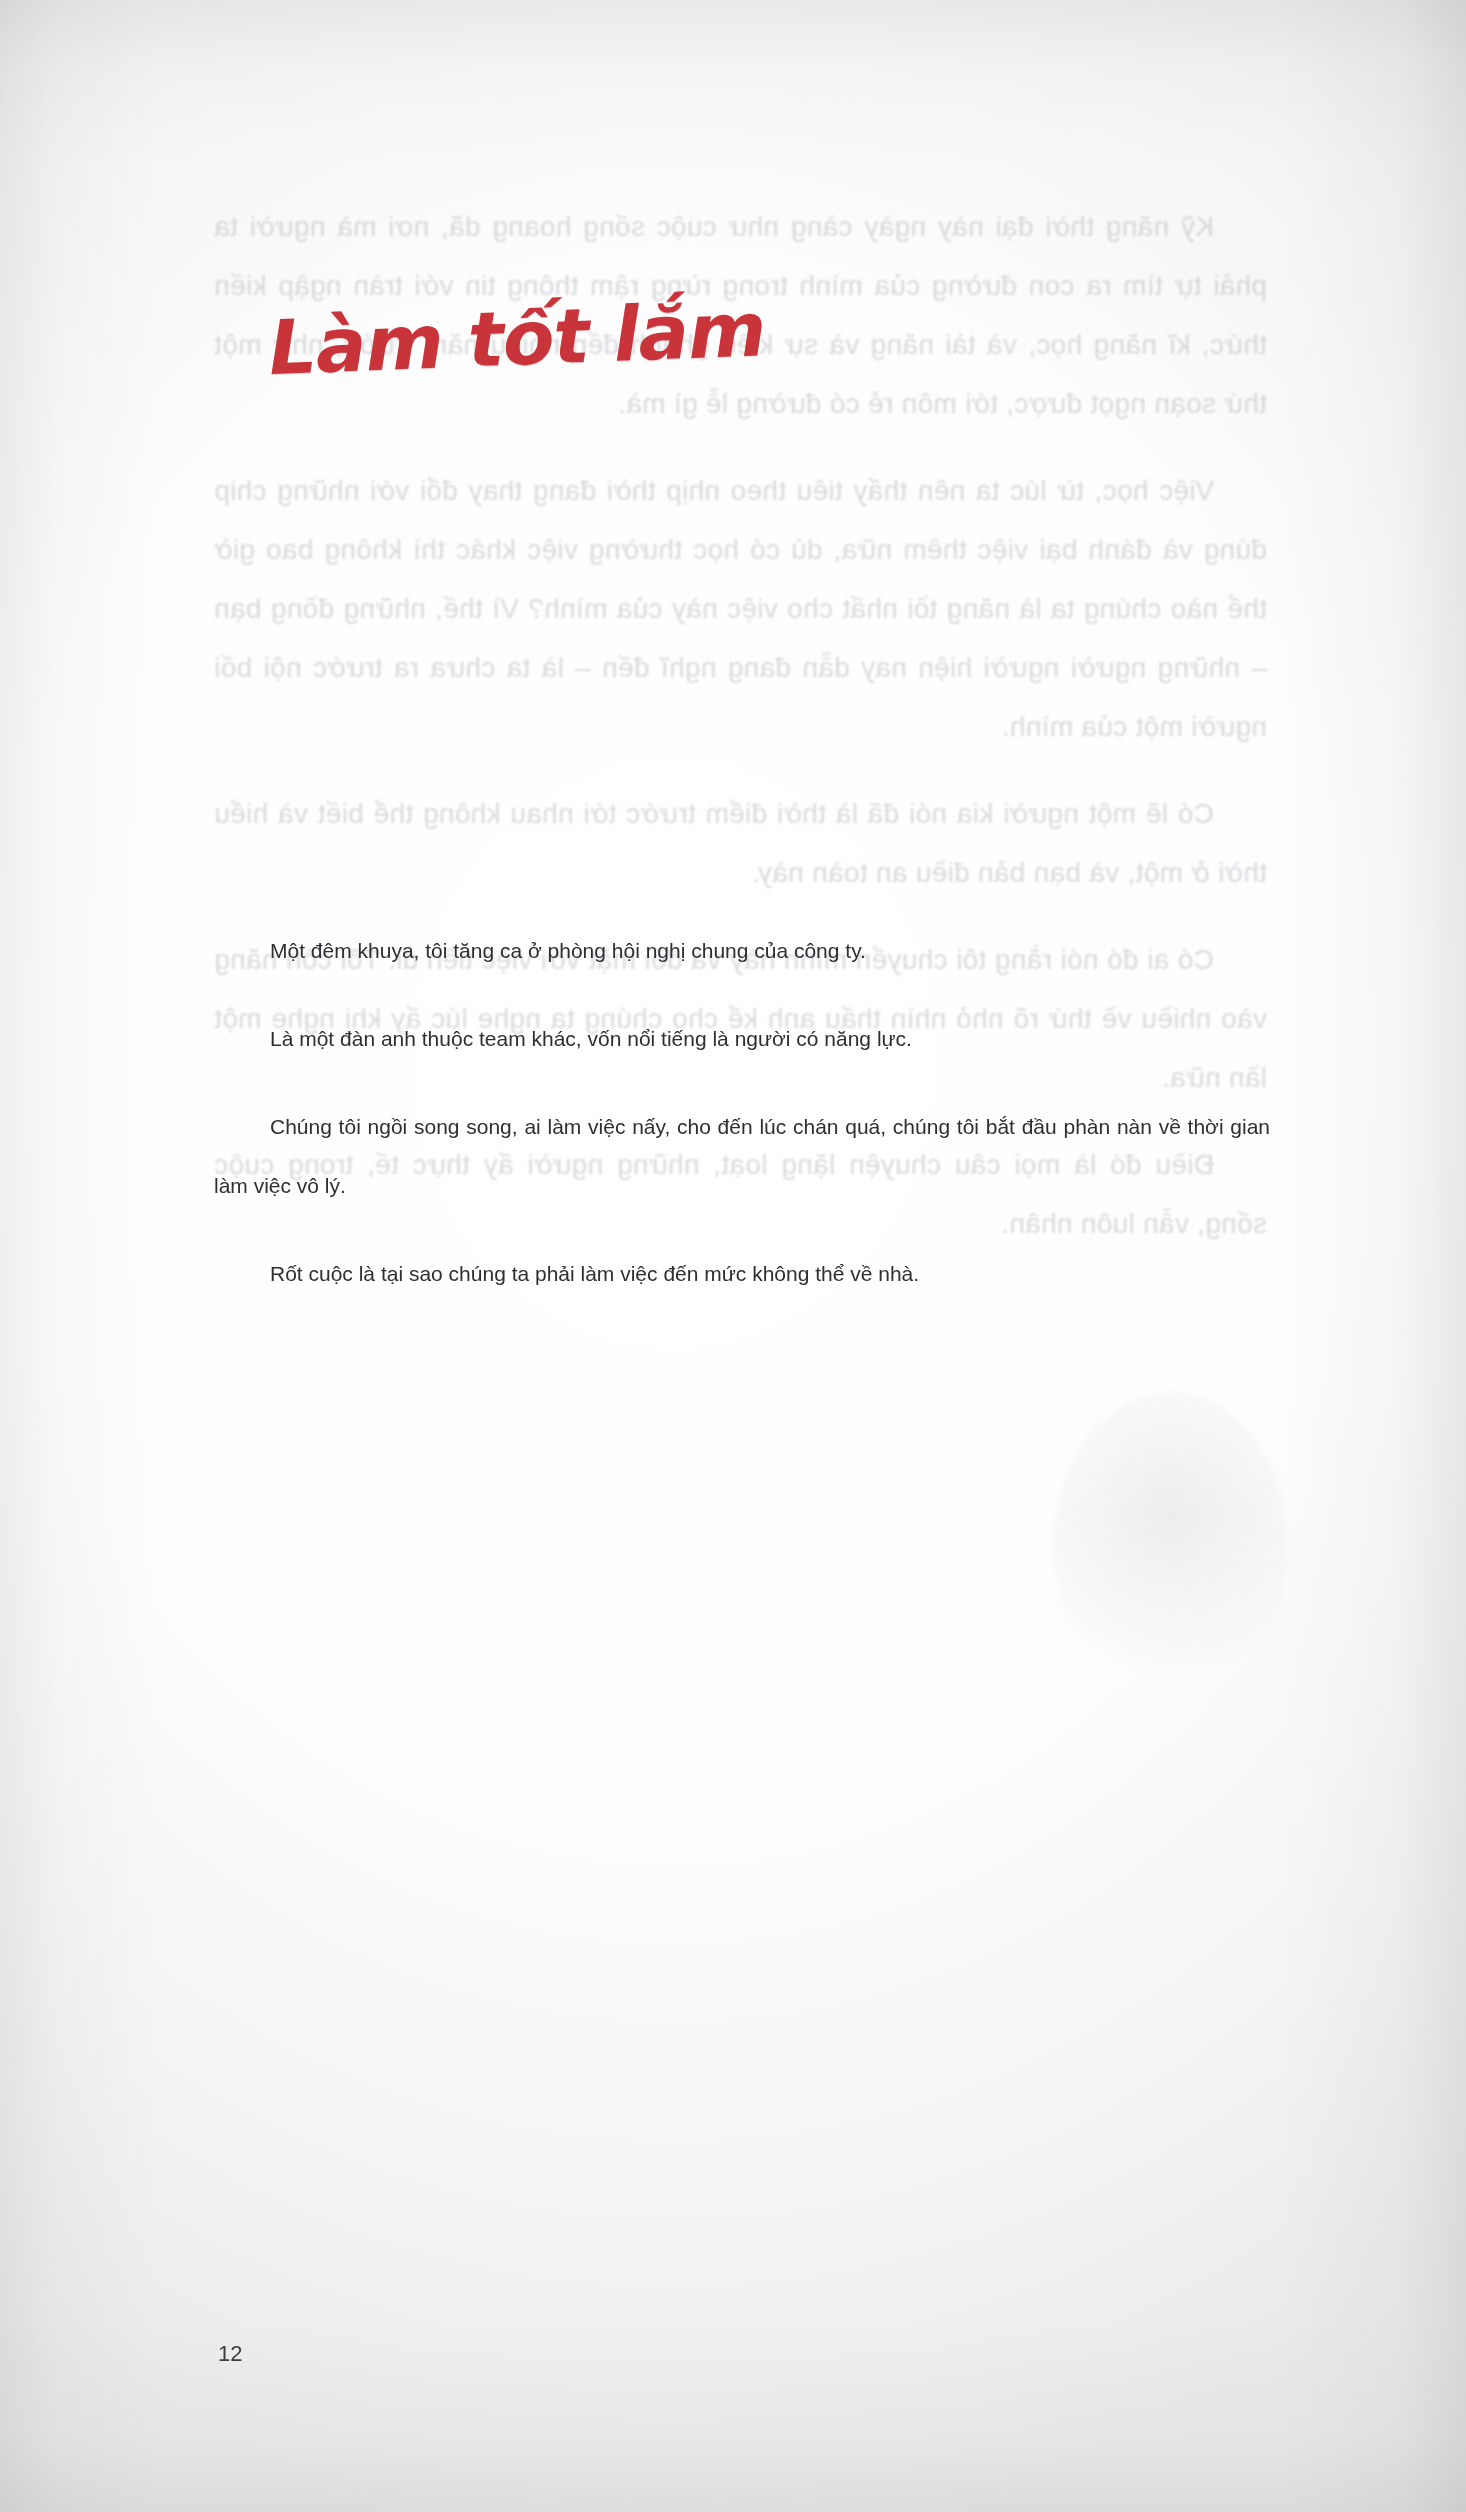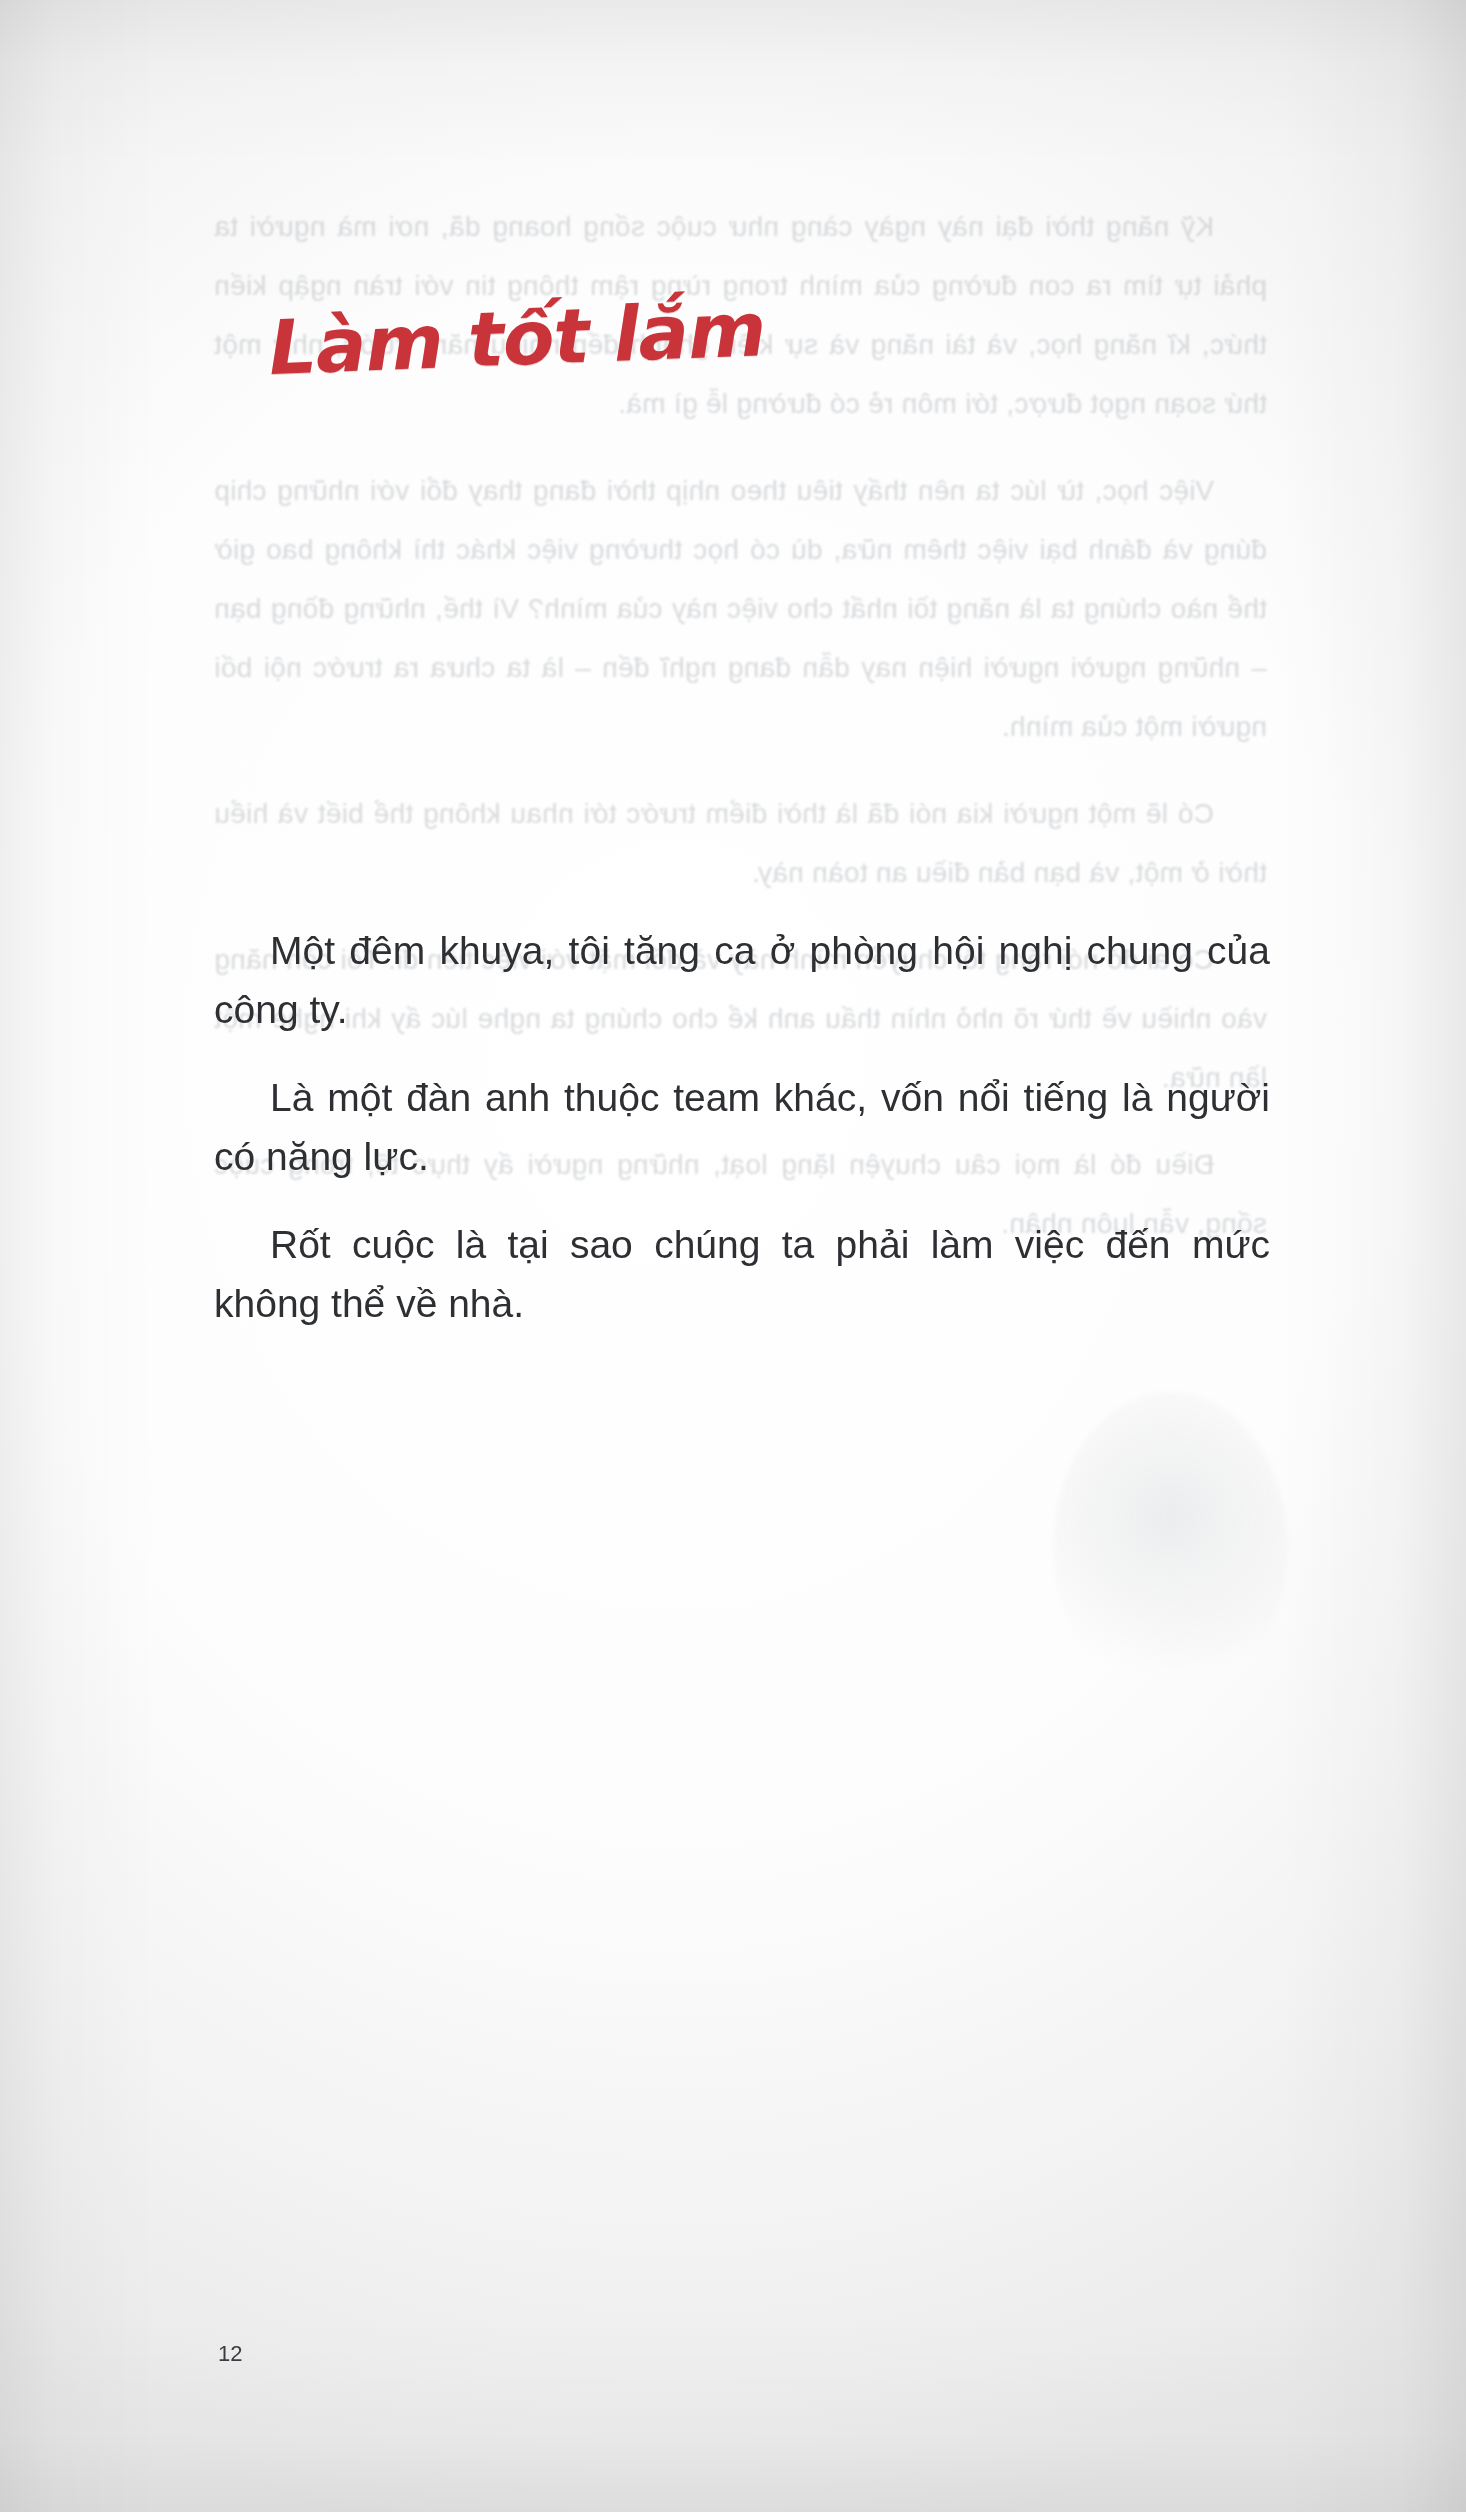--- a/index.html
+++ b/index.html
@@ -92,21 +92,21 @@
     text-shadow: 0 0.9px 0 rgba(200,52,58,0.25);
     white-space: nowrap;
   }
 
   .body-text {
     position: absolute;
     left: 214px;
     top: 921px;
     width: 1056px;
     color: #2d2f33;
-    font-size: 39px;
+    font-size: 21px;
     line-height: 59px;
     text-align: justify;
     text-justify: inter-word;
   }
   .body-text p {
     margin: 0 0 29px 0;
     text-indent: 56px;
   }
   .body-text p:last-child { margin-bottom: 0; }
 
@@ -132,19 +132,20 @@
   </div>
   <div class="showthrough-mark"></div>
 
   <div class="content">
 
     <h1 class="chapter-title">Làm tốt lắm</h1>
 
     <div class="body-text">
       <p>Một đêm khuya, tôi tăng ca ở phòng hội nghị chung của công ty.</p>
       <p>Là một đàn anh thuộc team khác, vốn nổi tiếng là người có năng lực.</p>
+      <p>Chúng tôi ngồi song song, ai làm việc nấy, cho đến lúc chán quá, chúng tôi bắt đầu phàn nàn về thời gian làm việc vô lý.</p>
       <p>Rốt cuộc là tại sao chúng ta phải làm việc đến mức không thể về nhà.</p>
     </div>
 
     <div class="page-number">12</div>
   </div>
 </div>
 
 
 </body></html>

